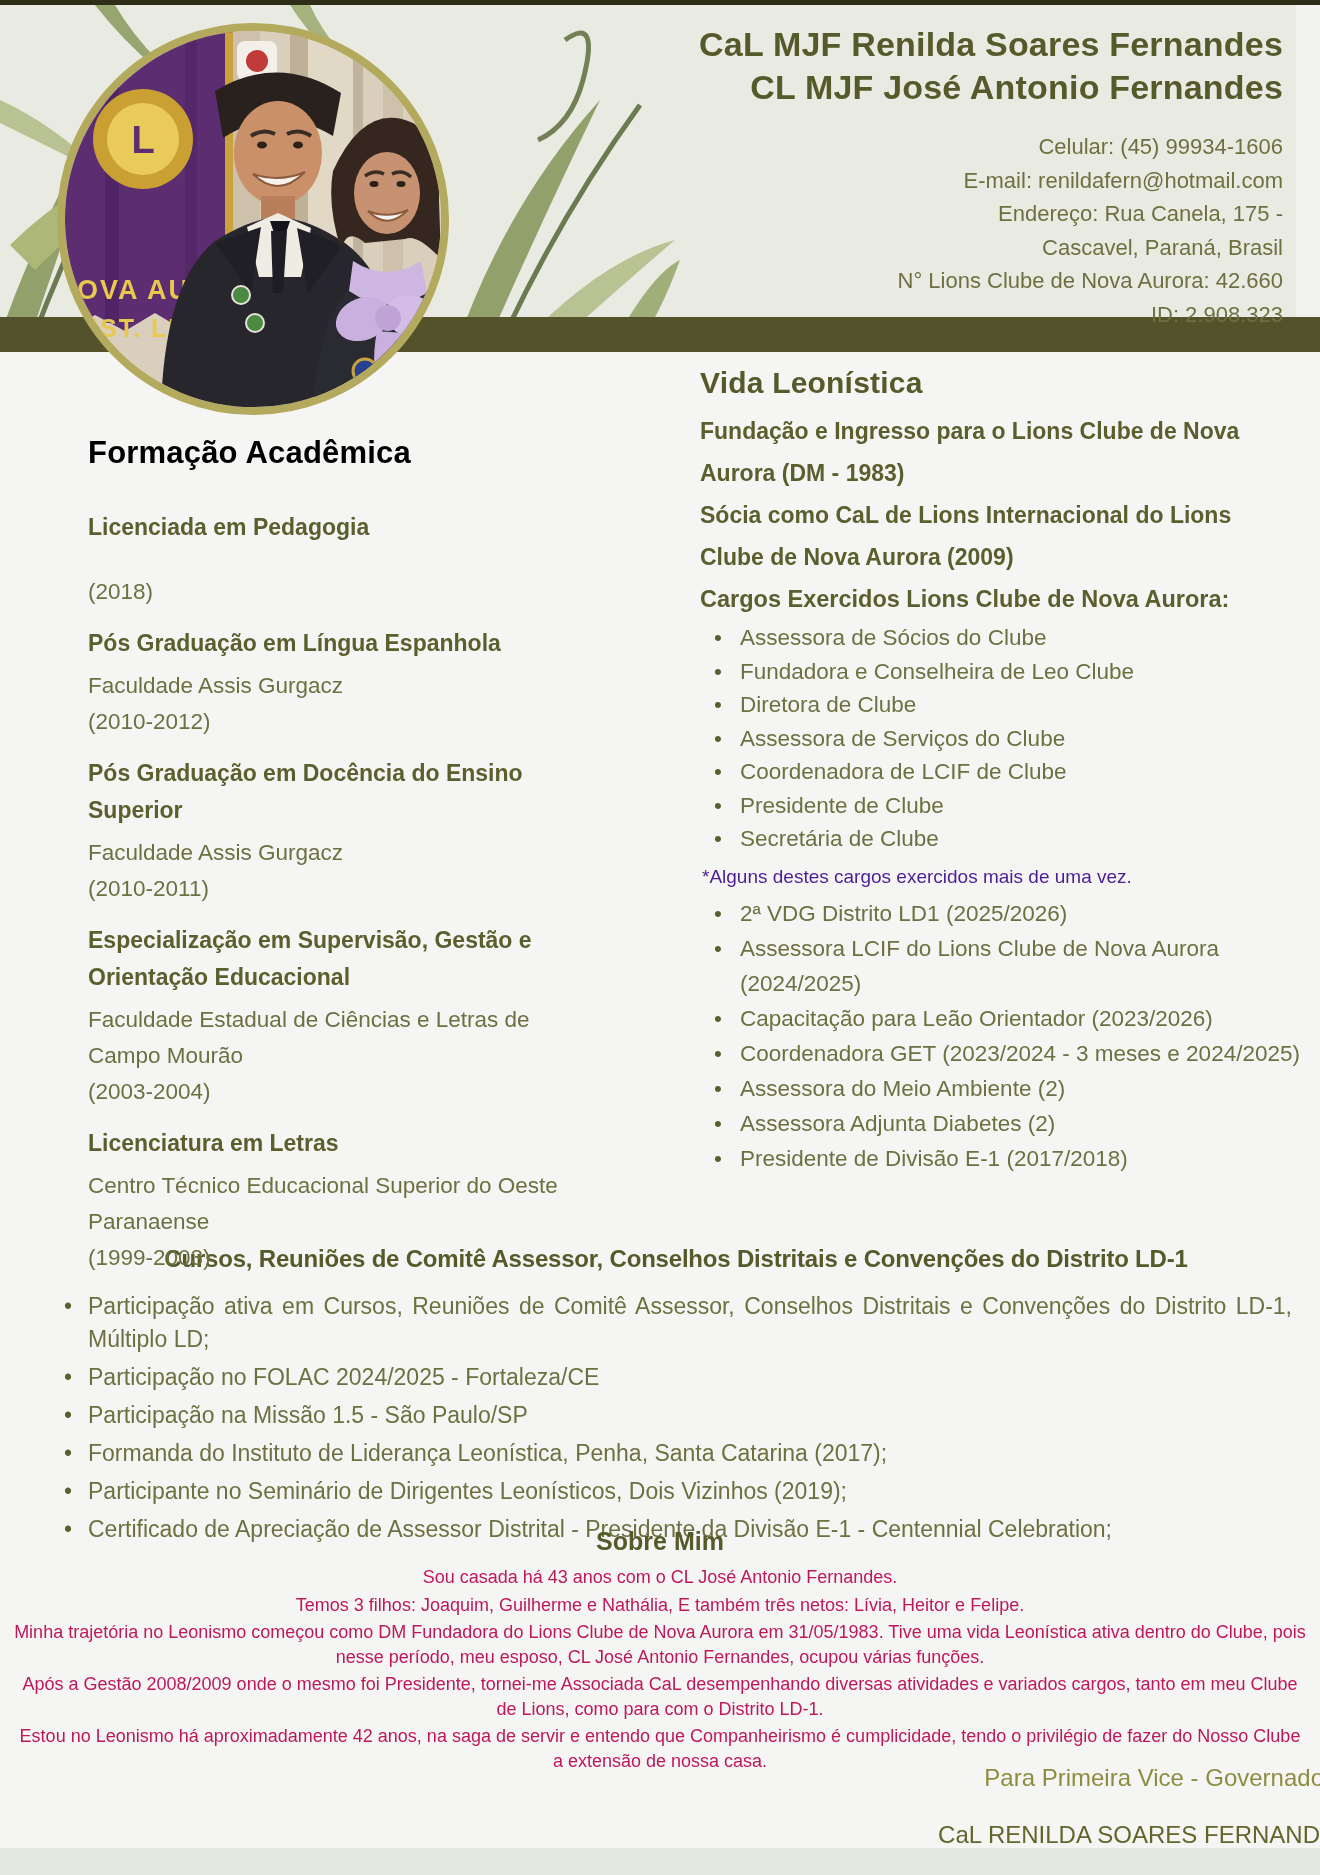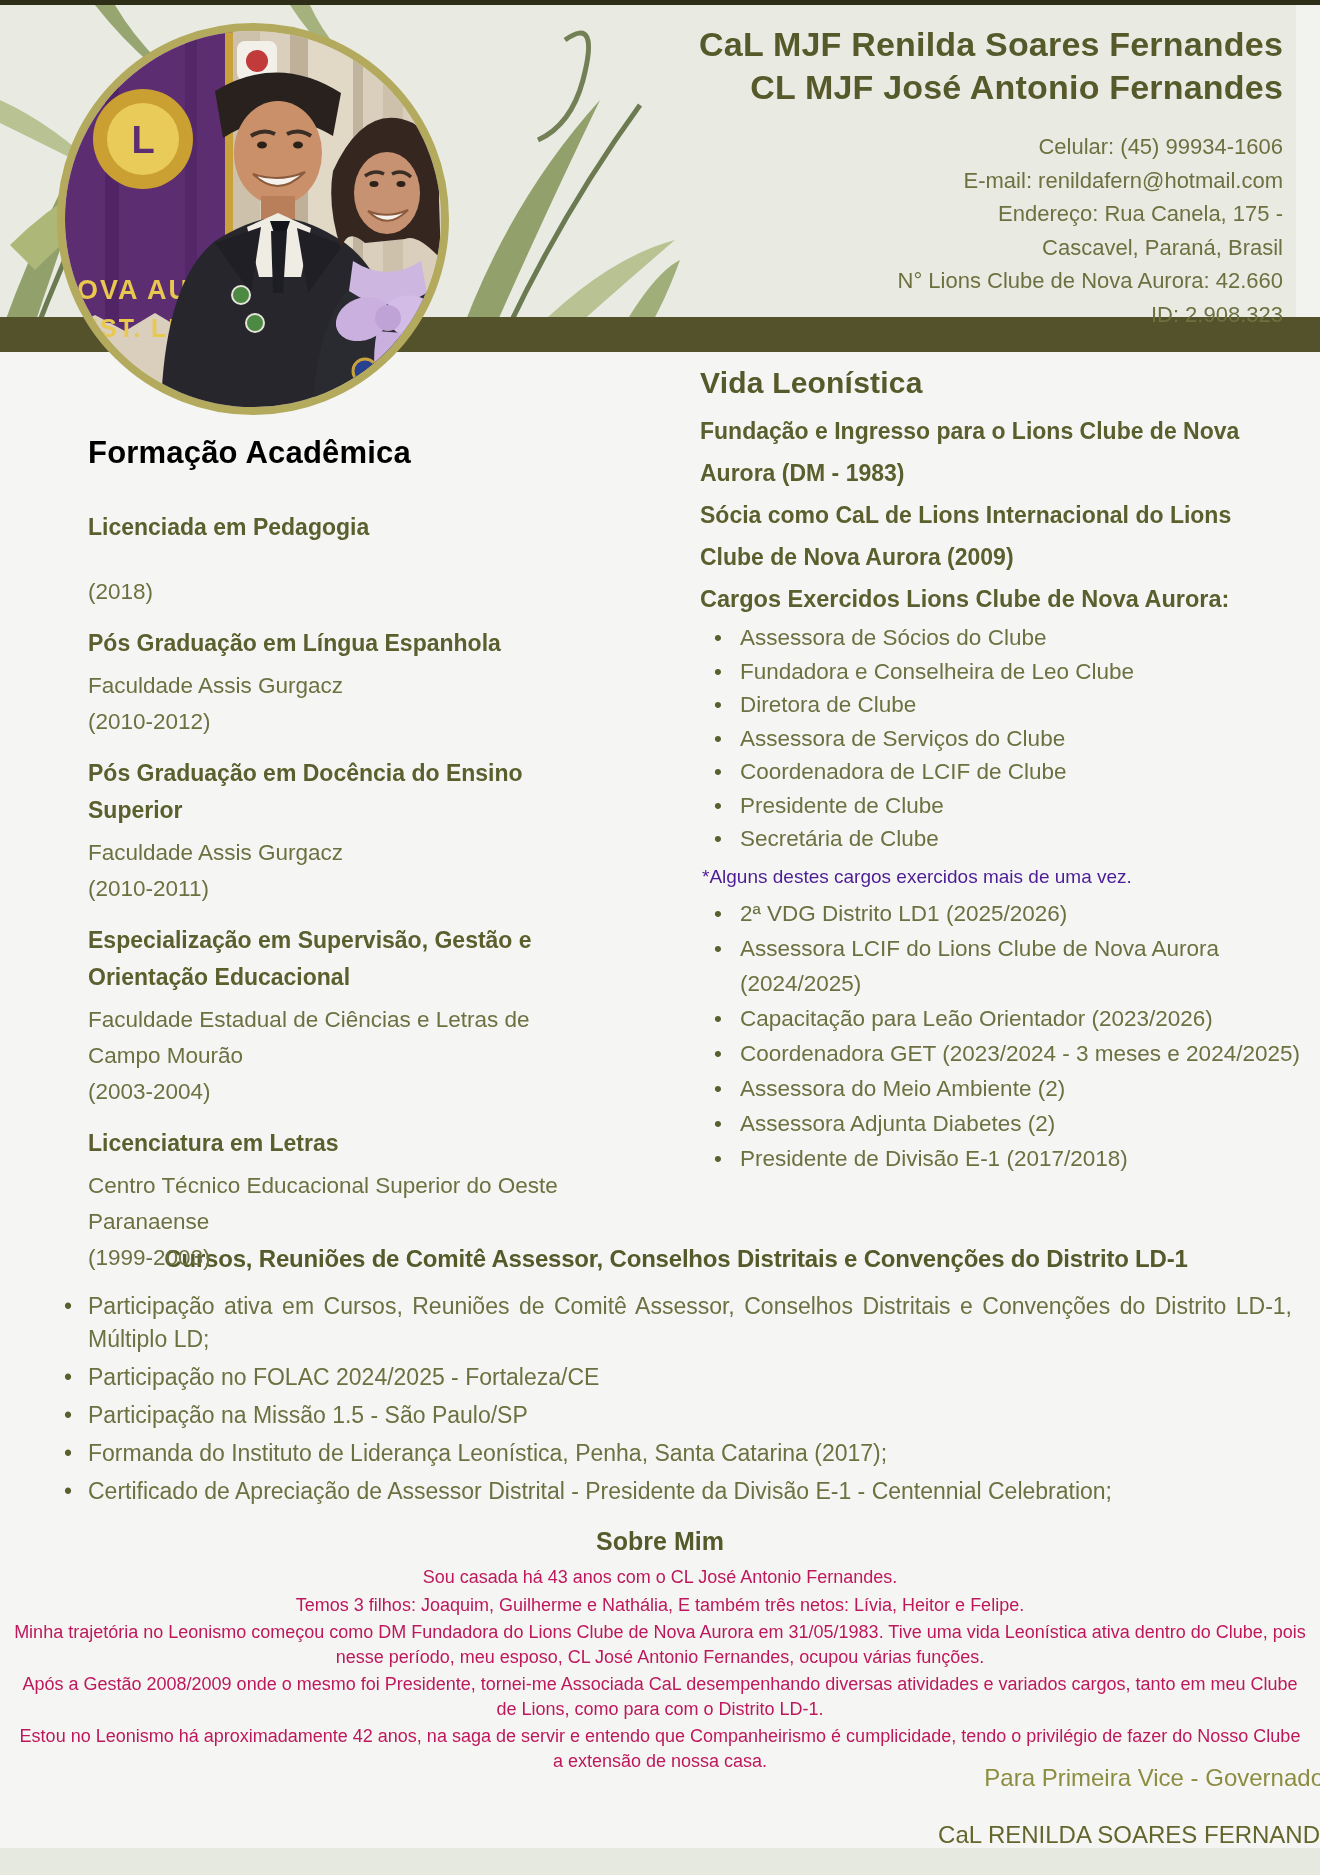--- a/index.html
+++ b/index.html
@@ -217,20 +217,21 @@
     </section>
   </div>
 
   <section class="courses">
     <h2>Cursos, Reuniões de Comitê Assessor, Conselhos Distritais e Convenções do Distrito LD-1</h2>
     <ul>
       <li class="justify">Participação ativa em Cursos, Reuniões de Comitê Assessor, Conselhos Distritais e Convenções do Distrito LD-1, Múltiplo LD;</li>
       <li>Participação no FOLAC 2024/2025 - Fortaleza/CE</li>
       <li>Participação na Missão 1.5 - São Paulo/SP</li>
       <li>Formanda do Instituto de Liderança Leonística, Penha, Santa Catarina (2017);</li>
+      <li>Participante no Seminário de Dirigentes Leonísticos, Dois Vizinhos (2019);</li>
       <li>Certificado de Apreciação de Assessor Distrital - Presidente da Divisão E-1 - Centennial Celebration;</li>
     </ul>
   </section>
 
   <section class="about">
     <h2>Sobre Mim</h2>
     <p>Sou casada há 43 anos com o CL José Antonio Fernandes.</p>
     <p>Temos 3 filhos: Joaquim, Guilherme e Nathália, E também três netos: Lívia, Heitor e Felipe.</p>
     <p>Minha trajetória no Leonismo começou como DM Fundadora do Lions Clube de Nova Aurora em 31/05/1983. Tive uma vida Leonística ativa dentro do Clube, pois nesse período, meu esposo, CL José Antonio Fernandes, ocupou várias funções.</p>
     <p>Após a Gestão 2008/2009 onde o mesmo foi Presidente, tornei-me Associada CaL desempenhando diversas atividades e variados cargos, tanto em meu Clube de Lions, como para com o Distrito LD-1.</p>

